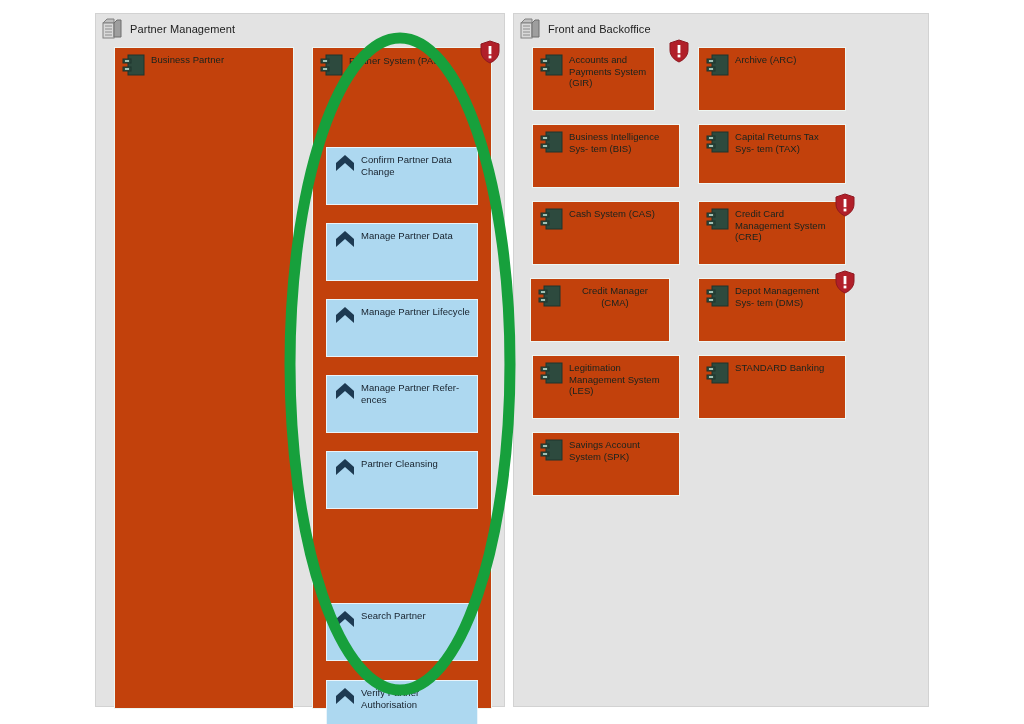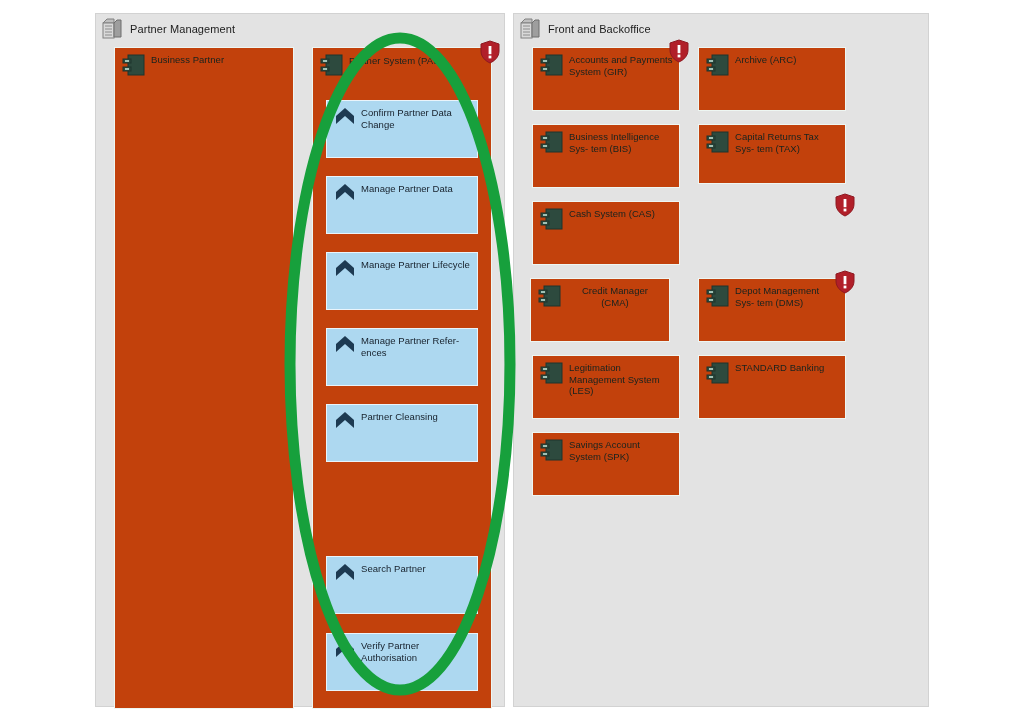--- a/index.html
+++ b/index.html
@@ -88,20 +88,21 @@
     left: 36px;
     top: 7px;
   }
 
   
   .function {
     position: absolute;
     background: #add8f0;
     border: 1px solid #e9f4fb;
     box-sizing: border-box;
+    margin-top: 47px;
   }
   .function > .label {
     position: absolute;
     left: 34px;
     top: 6px;
     right: 5px;
     font-size: 9.5px;
     line-height: 11.5px;
     color: #16202b;
     letter-spacing: 0.05px;
@@ -239,21 +240,21 @@
         <rect x="1" y="5" width="11" height="15" fill="#d9d9d9" stroke="#808080" stroke-width="1"></rect>
         <line x1="3" y1="8" x2="10" y2="8" stroke="#8c8c8c" stroke-width="1"></line>
         <line x1="3" y1="11" x2="10" y2="11" stroke="#8c8c8c" stroke-width="1"></line>
         <line x1="3" y1="14" x2="10" y2="14" stroke="#8c8c8c" stroke-width="1"></line>
         <line x1="3" y1="17" x2="10" y2="17" stroke="#8c8c8c" stroke-width="1"></line>
         <polygon points="12,5 15,2 19,2 19,19 12,19" fill="#9e9e9e" stroke="#6e6e6e" stroke-width="1"></polygon>
       </svg>
       <span class="group-title">Front and Backoffice</span>
     </div>
 
-    <div class="component" style="left:18px; top:33px; width:148px; height:64px;">
+    <div class="component" style="left:18px; top:33px; width:123px; height:64px;">
       <svg class="comp-icon" viewBox="0 0 24 22">
         <rect x="6" y="1" width="16" height="20" fill="#2d4a3e" stroke="#1f352c" stroke-width="1"></rect>
         <rect x="1" y="5" width="8" height="4" fill="#2d4a3e" stroke="#1f352c" stroke-width="1"></rect>
         <rect x="1" y="13" width="8" height="4" fill="#2d4a3e" stroke="#1f352c" stroke-width="1"></rect>
         <rect x="3" y="6.2" width="4" height="1.6" fill="#bfdfd2"></rect>
         <rect x="3" y="14.2" width="4" height="1.6" fill="#bfdfd2"></rect>
       </svg>
       <div class="label">Accounts and Payments System (GIR)</div>
     </div>
     <svg class="badge" viewBox="0 0 20 24" style="left:155px; top:25px;">
@@ -301,20 +302,30 @@
       <svg class="comp-icon" viewBox="0 0 24 22">
         <rect x="6" y="1" width="16" height="20" fill="#2d4a3e" stroke="#1f352c" stroke-width="1"></rect>
         <rect x="1" y="5" width="8" height="4" fill="#2d4a3e" stroke="#1f352c" stroke-width="1"></rect>
         <rect x="1" y="13" width="8" height="4" fill="#2d4a3e" stroke="#1f352c" stroke-width="1"></rect>
         <rect x="3" y="6.2" width="4" height="1.6" fill="#bfdfd2"></rect>
         <rect x="3" y="14.2" width="4" height="1.6" fill="#bfdfd2"></rect>
       </svg>
       <div class="label">Cash System (CAS)</div>
     </div>
 
+    <div class="component" style="left:184px; top:187px; width:148px; height:64px;">
+      <svg class="comp-icon" viewBox="0 0 24 22">
+        <rect x="6" y="1" width="16" height="20" fill="#2d4a3e" stroke="#1f352c" stroke-width="1"></rect>
+        <rect x="1" y="5" width="8" height="4" fill="#2d4a3e" stroke="#1f352c" stroke-width="1"></rect>
+        <rect x="1" y="13" width="8" height="4" fill="#2d4a3e" stroke="#1f352c" stroke-width="1"></rect>
+        <rect x="3" y="6.2" width="4" height="1.6" fill="#bfdfd2"></rect>
+        <rect x="3" y="14.2" width="4" height="1.6" fill="#bfdfd2"></rect>
+      </svg>
+      <div class="label">Credit Card Management System (CRE)</div>
+    </div>
     <svg class="badge" viewBox="0 0 20 24" style="left:321px; top:179px;">
       <path d="M10 1 L19 4 L19 11 C19 17 14.5 21 10 23 C5.5 21 1 17 1 11 L1 4 Z" fill="#b11f29" stroke="#8d1820" stroke-width="1"></path>
       <rect x="8.6" y="6" width="2.8" height="8.2" fill="#ffffff"></rect>
       <rect x="8.6" y="15.6" width="2.8" height="2.8" fill="#ffffff"></rect>
     </svg>
 
     <div class="component" style="left:16px; top:264px; width:140px; height:64px;text-align:center;">
       <svg class="comp-icon" viewBox="0 0 24 22">
         <rect x="6" y="1" width="16" height="20" fill="#2d4a3e" stroke="#1f352c" stroke-width="1"></rect>
         <rect x="1" y="5" width="8" height="4" fill="#2d4a3e" stroke="#1f352c" stroke-width="1"></rect>

